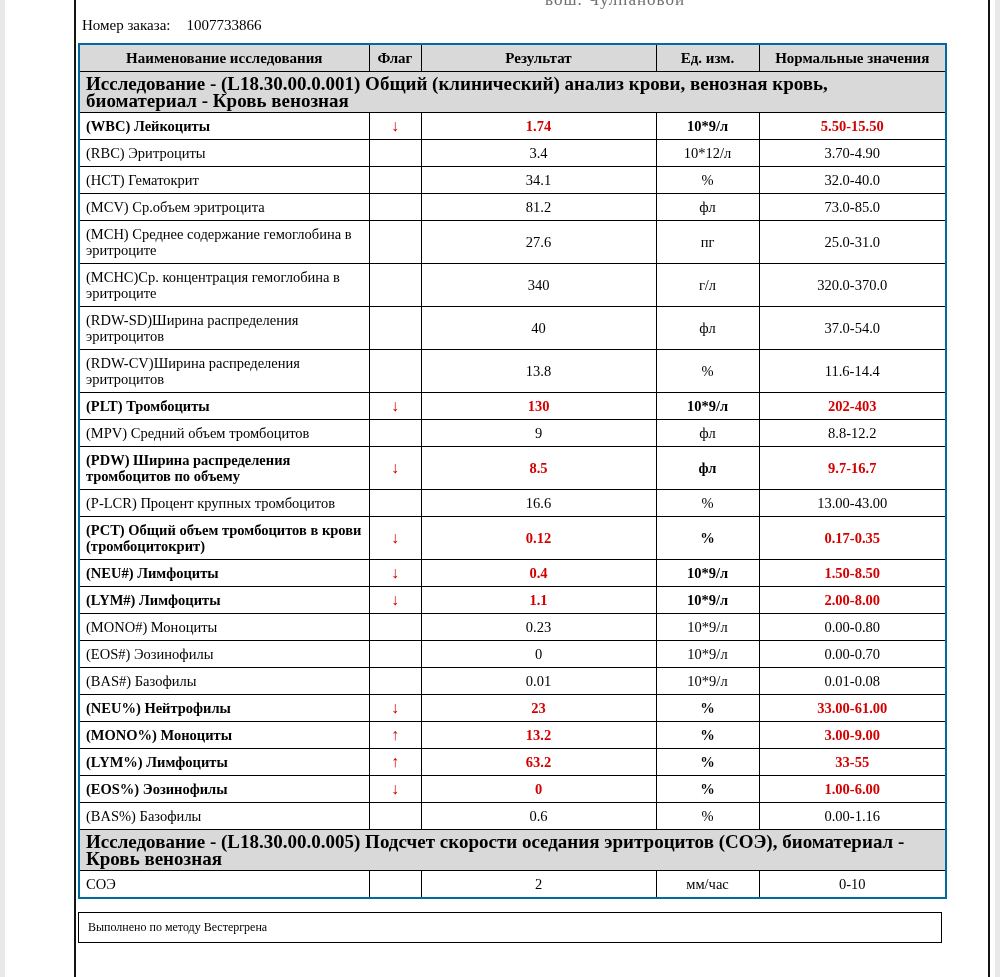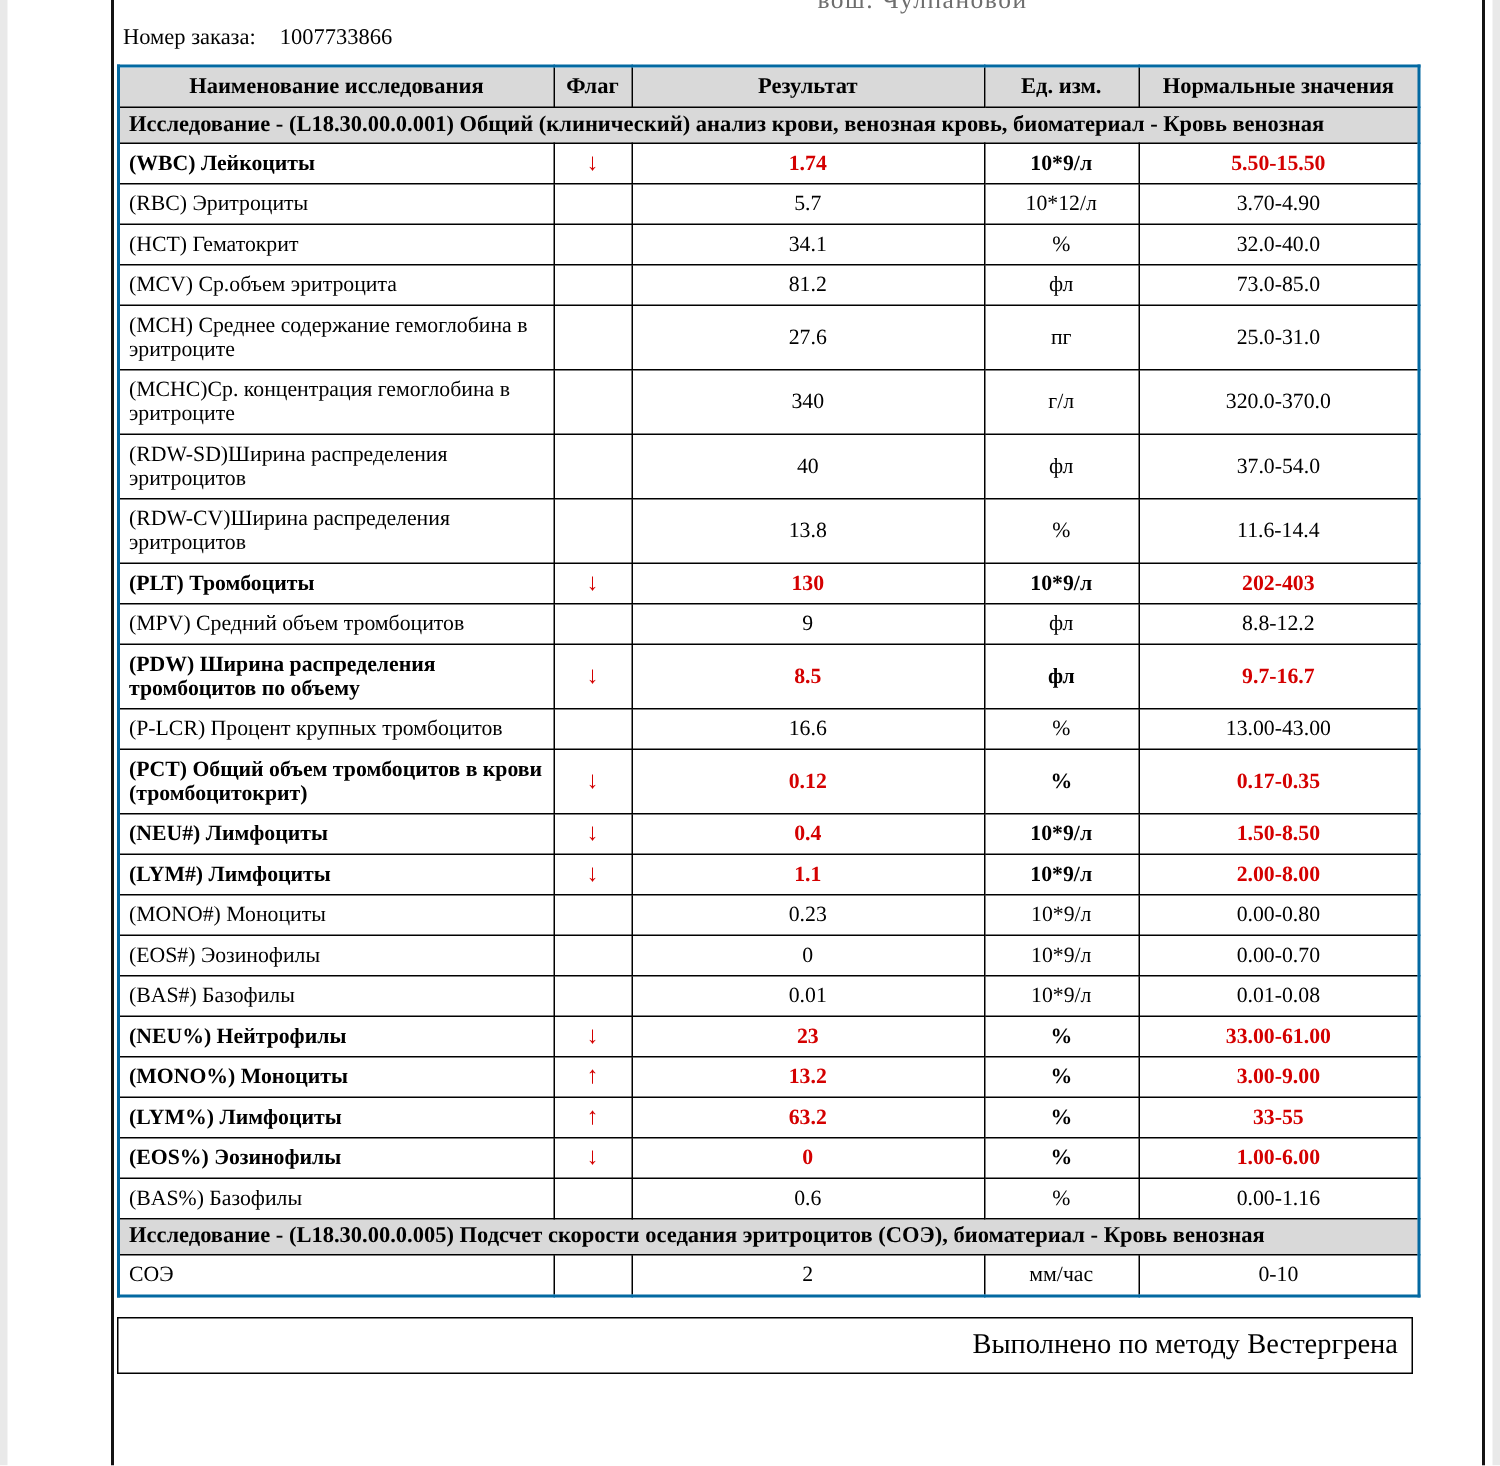--- a/index.html
+++ b/index.html
@@ -69,21 +69,21 @@
   table.report-table thead th {
     background: var(--section-bg, #d9d9d9);
     font-weight: bold;
     font-size: 15px;
     text-align: center;
     padding: 5px 4px;
   }
   tr.section-row td {
     background: var(--section-bg, #d9d9d9);
     font-weight: bold;
-    font-size: 15px;
+    font-size: 19px;
     line-height: 17px;
     text-align: left;
     padding: 3px 6px;
   }
   td.name   { text-align: left; }
   td.flag,
   td.result,
   td.units,
   td.normal { text-align: center; }
 
@@ -91,24 +91,23 @@
   tr.abnormal td.units  { font-weight: bold; }
   tr.abnormal td.flag   { color: var(--abnormal-color, #d40000); font-size: 16px; }
   tr.abnormal td.result,
   tr.abnormal td.normal { color: var(--abnormal-color, #d40000); font-weight: bold; }
 
   .footer-box {
     margin-top: 13px;
     border: 1.5px solid #000;
     width: 864px;
     box-sizing: border-box;
-    font-size: 19px;
+    font-size: 12px;
     padding: 7px 9px;
     background: #fff;
-    text-align: right;
   }
 </style>
 </head>
 <body>
 
 <div class="edge-strip left"></div>
 <div class="edge-strip right"></div>
 <div class="page-border left"></div>
 <div class="page-border right"></div>
 
@@ -144,21 +143,21 @@
         <tr class="data-row abnormal">
           <td class="name">(WBC) Лейкоциты</td>
           <td class="flag">↓</td>
           <td class="result">1.74</td>
           <td class="units">10*9/л</td>
           <td class="normal">5.50-15.50</td>
         </tr>
         <tr class="data-row">
           <td class="name">(RBC) Эритроциты</td>
           <td class="flag"></td>
-          <td class="result">5.7</td>
+          <td class="result">3.4</td>
           <td class="units">10*12/л</td>
           <td class="normal">3.70-4.90</td>
         </tr>
         <tr class="data-row">
           <td class="name">(HCT) Гематокрит</td>
           <td class="flag"></td>
           <td class="result">34.1</td>
           <td class="units">%</td>
           <td class="normal">32.0-40.0</td>
         </tr>

